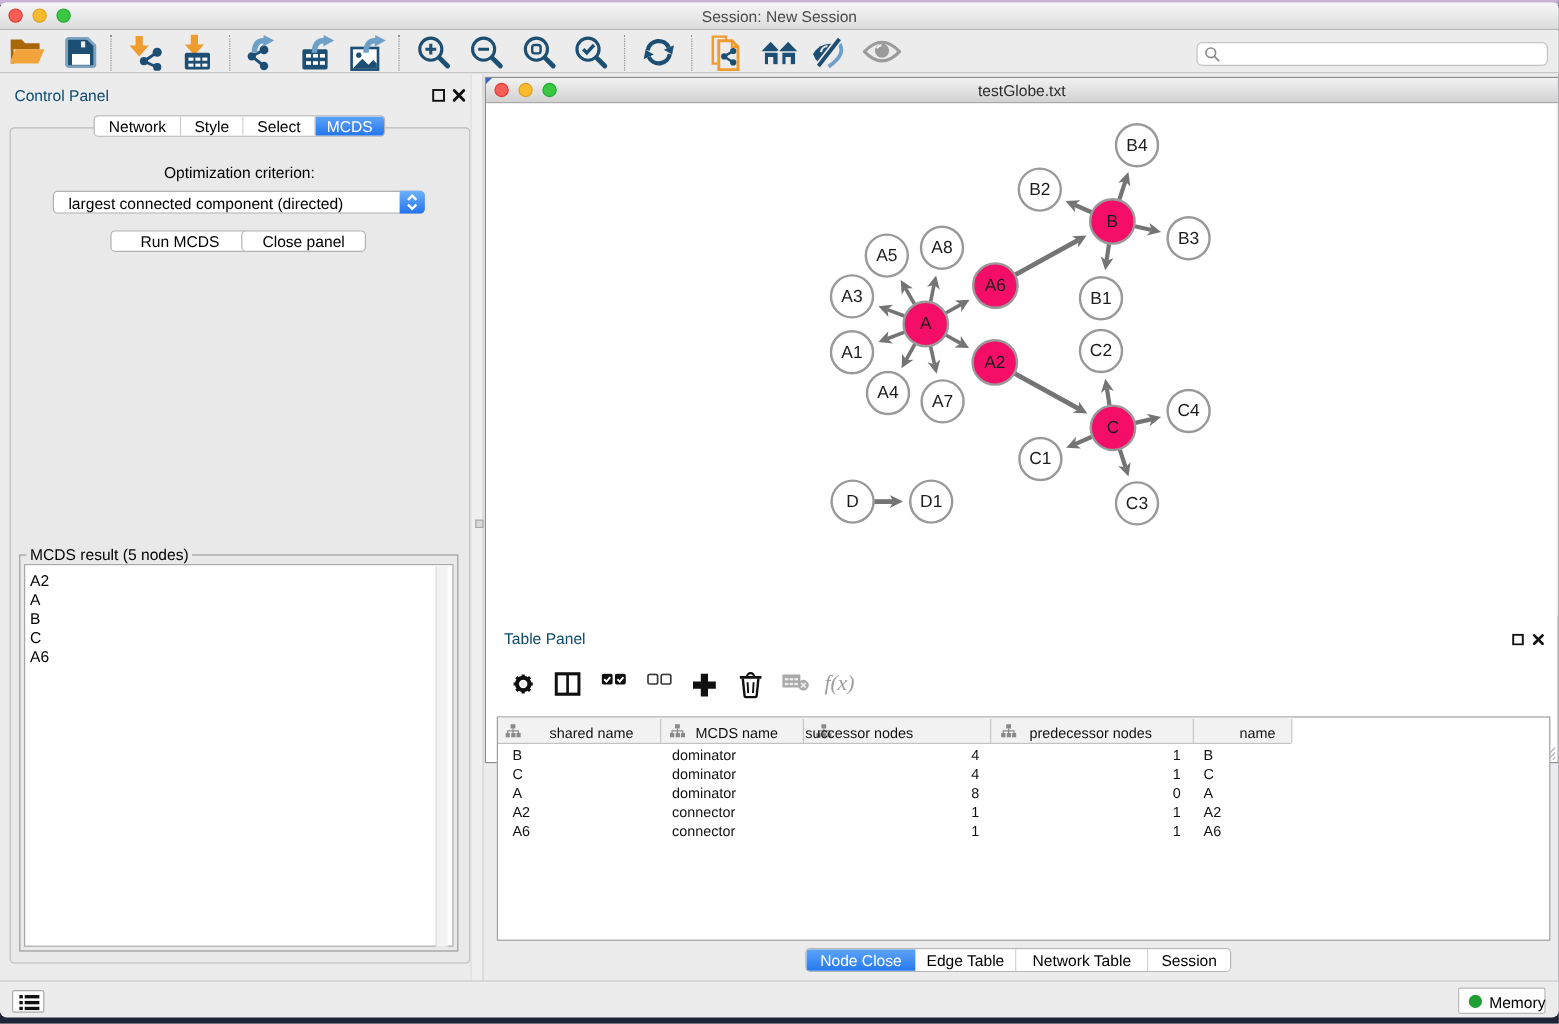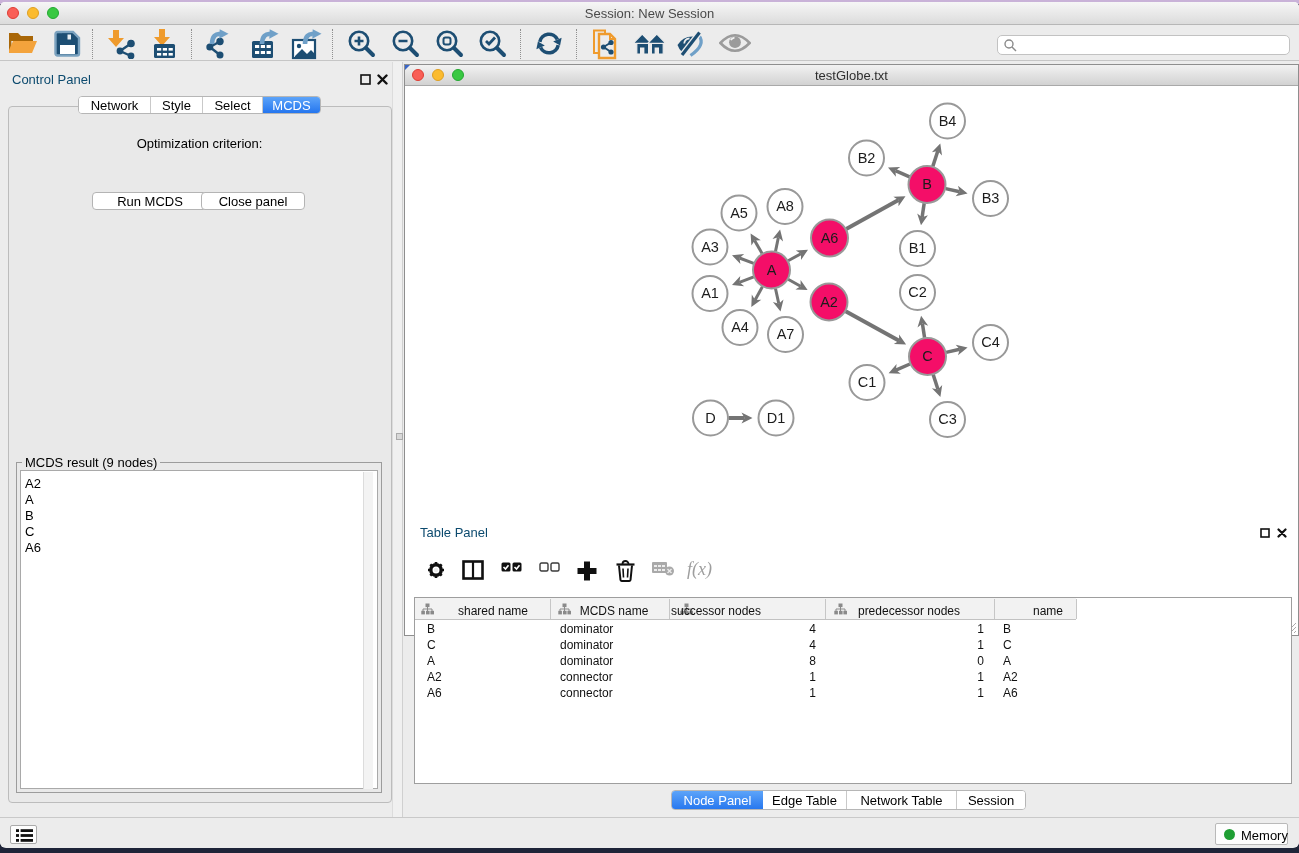--- a/index.html
+++ b/index.html
@@ -211,24 +211,32 @@
 <rect x="1" y="1" width="9" height="9" fill="none" stroke="#111" stroke-width="1.6"></rect>
     </svg>
 <svg class="abs" width="11" height="11" style="left:377px;top:72px" viewBox="0 0 11 11">
 <path d="M1.5 1.5 L9.5 9.5 M9.5 1.5 L1.5 9.5" stroke="#111" stroke-width="2.4" stroke-linecap="round"></path>
     </svg>
 <div class="abs" style="left:8px;top:104px;width:384px;height:697px;background:#e9e9e9;border:1px solid #bcbcbc;border-radius:4px"></div>
     <div class="abs" style="left:78px;top:94px;height:18px;border:1px solid #b6b6b6;border-radius:4px;overflow:hidden;background:#fff">
 <div class="tabseg" style="width:72px">Network</div><div class="tabseg" style="width:52px">Style</div><div class="tabseg" style="width:60px">Select</div><div class="tabseg tabsel" style="width:57px">MCDS</div>
 </div>
     <div class="abs" style="left:0;top:134px;width:399px;text-align:center;font-size:13px;color:#000">Optimization criterion:</div>
+    <div class="abs" style="left:44px;top:157px;width:310px;height:19px;background:#fff;border:1px solid #b0b0b0;border-radius:4px">
+<div style="position:absolute;left:12px;top:2px;font-size:13px;color:#000">largest connected component (directed)</div>
+<div style="position:absolute;right:-1px;top:-1px;width:21px;height:19px;border-radius:0 4px 4px 0;background:linear-gradient(#6db1fb,#2372ee)">
+<svg width="21" height="19" viewBox="0 0 21 19">
+          <path d="M7 7.5 L10.5 4 L14 7.5 M7 11.5 L10.5 15 L14 11.5" stroke="#fff" stroke-width="2" fill="none"></path>
+        </svg>
+</div>
+    </div>
     <div class="btn" style="left:92px;top:189.5px;width:116px;height:18px;line-height:17px">Run MCDS</div>
     <div class="btn" style="left:201px;top:189.5px;width:104px;height:18px;line-height:17px">Close panel</div>
     <div class="abs" style="left:16px;top:460px;width:366px;height:331px;border:1px solid #9c9c9c">
-<div style="position:absolute;left:5px;top:-8px;background:#e9e9e9;padding:0 3px;font-size:13px;color:#000">MCDS result (9 nodes)</div>
+<div style="position:absolute;left:5px;top:-8px;background:#e9e9e9;padding:0 3px;font-size:13px;color:#000">MCDS result (5 nodes)</div>
 <div style="position:absolute;left:3px;top:7px;width:358px;height:319px;background:#fff;border:1px solid #a9a9a9">
 <div style="position:absolute;left:4px;top:5px;font-size:13px;line-height:16px;color:#000">A2<br>A<br>B<br>C<br>A6</div>
 <div style="position:absolute;right:4px;top:1px;width:10px;height:317px;background:#f3f3f3;border-left:1px solid #dcdcdc"></div>
 </div>
     </div>
     <div class="abs" style="left:392px;top:60px;width:11px;height:756px;background:#f0f0f0;border-left:1px solid #dcdcdc;border-right:1px solid #d0d0d0"></div>
     <div class="abs" style="left:396px;top:431px;width:7px;height:7px;background:#d8d8d8;border:1px solid #aaa"></div>
     <div class="abs" style="left:848px;top:512.5px;width:7px;height:6px;background:#d8d8d8;border:1px solid #aaa"></div>
     <div class="abs" style="left:404px;top:62px;width:895px;height:572px;border:1px solid #8e8e8e;background:#fff">
 <div style="position:absolute;left:0;top:0;width:100%;height:21px;background:linear-gradient(#f2f2f2,#d2d2d2);border-bottom:1px solid #a9a9a9">
@@ -446,21 +454,21 @@
     <div class="cell" style="left:560px;top:668px">connector</div>
     <div class="cell" style="left:716px;top:668px;width:100px;text-align:right">1</div>
     <div class="cell" style="left:884px;top:668px;width:100px;text-align:right">1</div>
     <div class="cell" style="left:1003px;top:668px">A2</div>
     <div class="cell" style="left:427px;top:684px">A6</div>
     <div class="cell" style="left:560px;top:684px">connector</div>
     <div class="cell" style="left:716px;top:684px;width:100px;text-align:right">1</div>
     <div class="cell" style="left:884px;top:684px;width:100px;text-align:right">1</div>
     <div class="cell" style="left:1003px;top:684px">A6</div>
     <div class="abs" style="left:671px;top:788px;height:20px;border:1px solid #b6b6b6;border-radius:4px;overflow:hidden;background:#fff">
-<div class="tabseg tabsel" style="width:91px;height:20px;line-height:20px">Node Panel</div><div class="tabseg" style="width:84px;height:20px;line-height:20px">Edge Table</div><div class="tabseg" style="width:110px;height:20px;line-height:20px">Network Table</div><div class="tabseg" style="width:68px;height:20px;line-height:20px;border-right:none">Session</div>
+<div class="tabseg tabsel" style="width:91px;height:20px;line-height:20px">Node Close</div><div class="tabseg" style="width:84px;height:20px;line-height:20px">Edge Table</div><div class="tabseg" style="width:110px;height:20px;line-height:20px">Network Table</div><div class="tabseg" style="width:68px;height:20px;line-height:20px;border-right:none">Session</div>
 </div>
     <div class="abs" style="left:0;top:815px;width:1299px;height:30px;background:#ececec;border-top:1px solid #c9c9c9"></div>
     <div class="abs" style="left:9.5px;top:822.5px;width:27px;height:19px;background:#fdfdfd;border:1px solid #aaaaaa;border-radius:2px">
 <svg width="17" height="13" viewBox="0 0 17 13" style="position:absolute;left:5px;top:3px">
 <g fill="#111">
           <rect x="0" y="0.2" width="3" height="2.8"></rect>
           <rect x="0" y="5.1" width="3" height="2.8"></rect>
           <rect x="0" y="10" width="3" height="2.8"></rect>
 <rect x="4.6" y="0.2" width="12.4" height="2.8"></rect>
           <rect x="4.6" y="5.1" width="12.4" height="2.8"></rect>

